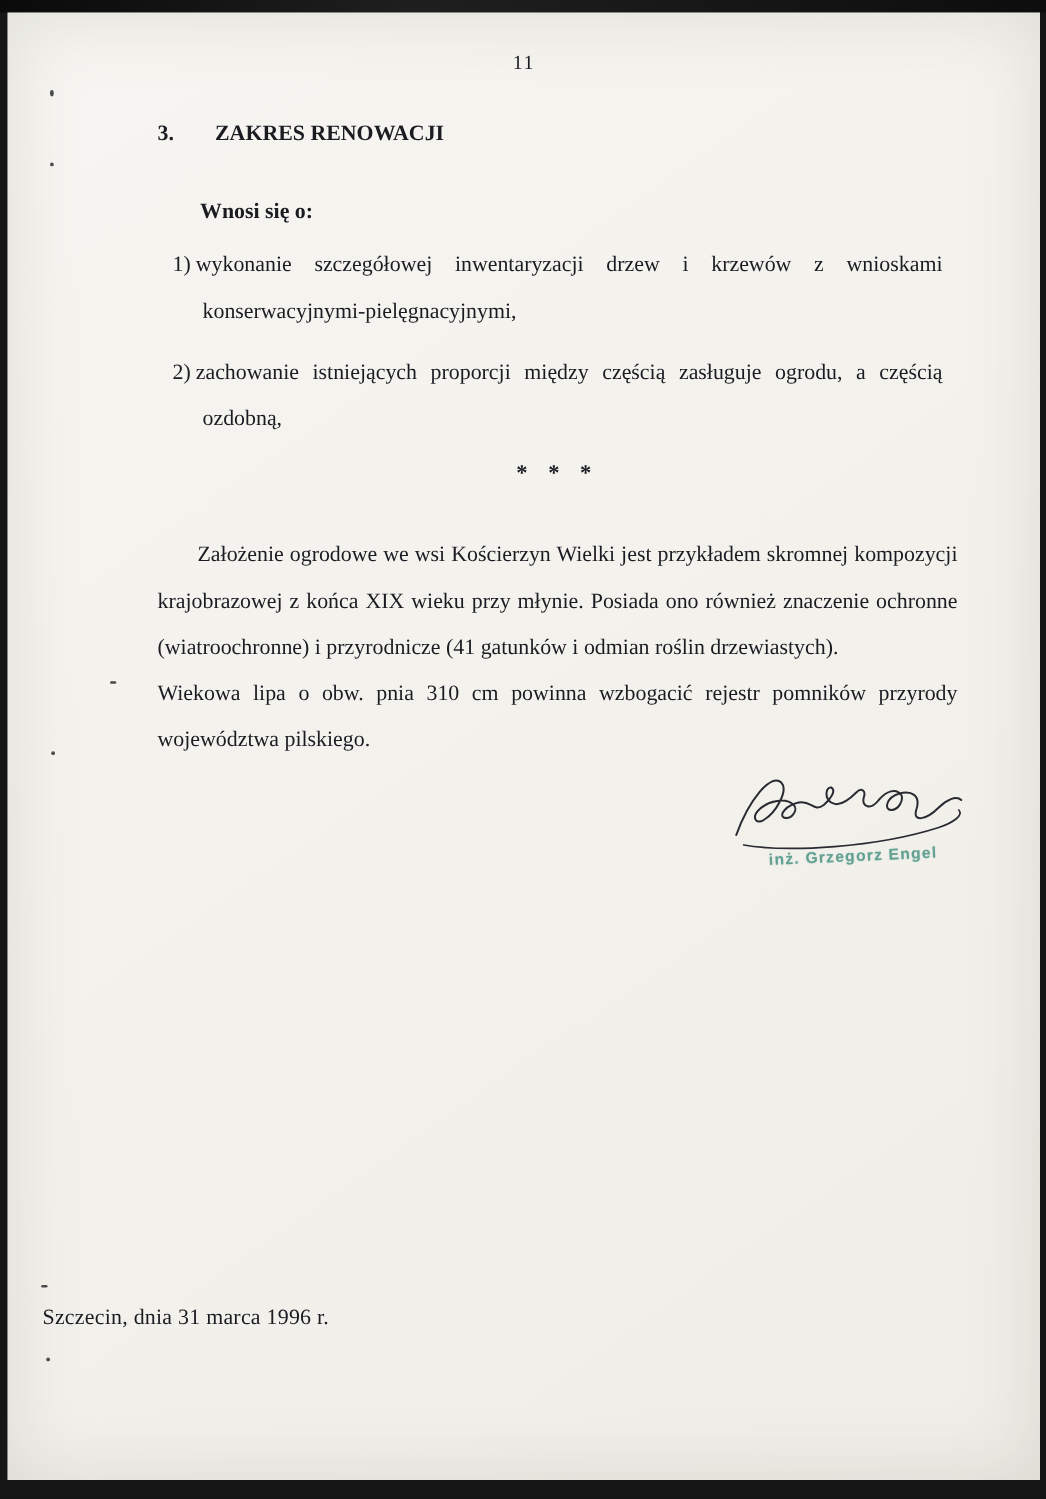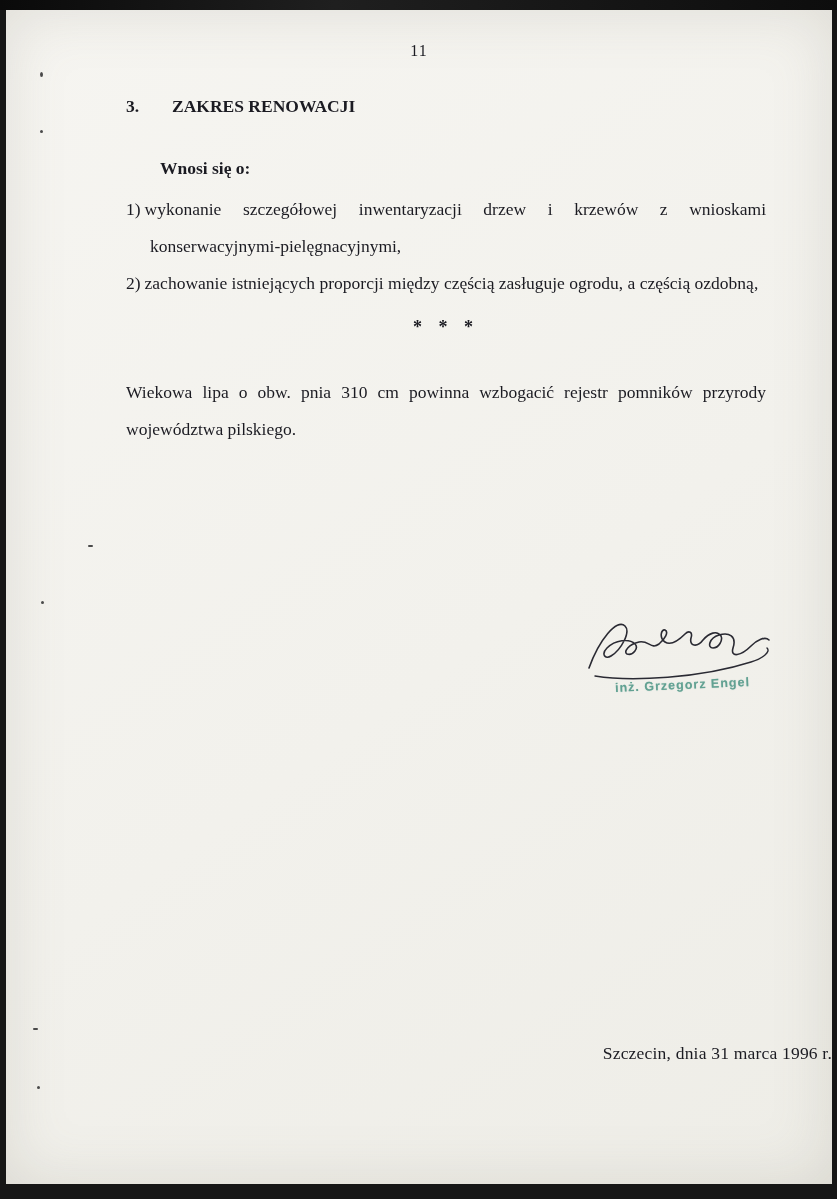--- a/index.html
+++ b/index.html
@@ -25,21 +25,21 @@
     position:absolute;
     left:120px;right:66px;top:86px;
     font-size:17.5px;
   }
   .heading{font-weight:bold;font-size:17.5px;margin:0 0 38px 0;}
   .heading .hnum{display:inline-block;width:46px;}
   .intro{
     font-weight:bold;margin:16px 0 10px 34px;line-height:26px;
   }
   .list-item{
-    margin:0;padding-left:24px;text-indent:-24px;
+    margin:12px;padding-left:24px;text-indent:-24px;
     line-height:37px;text-align:justify;
   }
   .list-item .marker{padding-right:4px;}
   .stars{
     text-align:center;font-weight:bold;letter-spacing:6px;
     margin:12px 0 34px 0;line-height:26px;font-size:18px;
   }
   .body-para{
     margin:0;line-height:37px;text-align:justify;
   }
@@ -52,21 +52,21 @@
     position:absolute;left:34px;top:72px;
     font-family:"Liberation Sans", sans-serif;
     font-size:12.5px;font-weight:bold;letter-spacing:1px;
     color:#3f8e7d;opacity:0.8;
     transform:rotate(-2.5deg);
     text-shadow:0 0 1px rgba(63,142,125,0.5);
     white-space:nowrap;
   }
   .footer{
     position:absolute;top:1033px;left:0;width:100%;
-    text-align:right;font-size:17.5px;letter-spacing:0.2px;
+    text-align:left;font-size:17.5px;letter-spacing:0.2px;
     padding-left:28px;box-sizing:border-box;
   }
   .speck{position:absolute;background:#4a4a4a;border-radius:50%;}
   .sp1{left:34px;top:62px;width:3px;height:5px;}
   .sp2{left:34px;top:120px;width:3px;height:3px;}
   .sp3{left:82px;top:535px;width:5px;height:2px;border-radius:1px;}
   .sp4{left:35px;top:591px;width:3px;height:3px;}
   .sp5{left:27px;top:1018px;width:5px;height:2px;border-radius:1px;}
   .sp6{left:31px;top:1076px;width:3px;height:3px;}
   .edge-top{
@@ -90,20 +90,21 @@
     </div>
 
     <p class="intro">Wnosi się o:</p>
 
     <p class="list-item"><span class="marker">1)</span><span>wykonanie szczegółowej inwentaryzacji drzew i krzewów z wnioskami konserwacyjnymi-pielęgnacyjnymi,</span></p>
 
     <p class="list-item"><span class="marker">2)</span><span>zachowanie istniejących proporcji między częścią zasługuje ogrodu, a częścią ozdobną,</span></p>
 
     <div class="stars">* * *</div>
 
+    <p class="body-para indent">Założenie ogrodowe we wsi Kościerzyn Wielki jest przykładem skromnej kompozycji krajobrazowej z końca XIX wieku przy młynie. Posiada ono również znaczenie ochronne (wiatroochronne) i przyrodnicze (41 gatunków i odmian roślin drzewiastych).</p>
 
 
     <p class="body-para">Wiekowa lipa o obw. pnia 310 cm powinna wzbogacić rejestr pomników przyrody województwa pilskiego.</p>
 
   </div>
 
   <div class="signature-block">
     <svg class="signature-svg" width="200" height="90" viewBox="0 0 200 90">
       <path d="M8,62 C18,34 36,12 44,20 C50,26 40,44 30,50 C24,54 20,48 26,42
                C34,34 48,32 54,38 C58,42 52,50 46,48 C42,46 48,38 58,36

